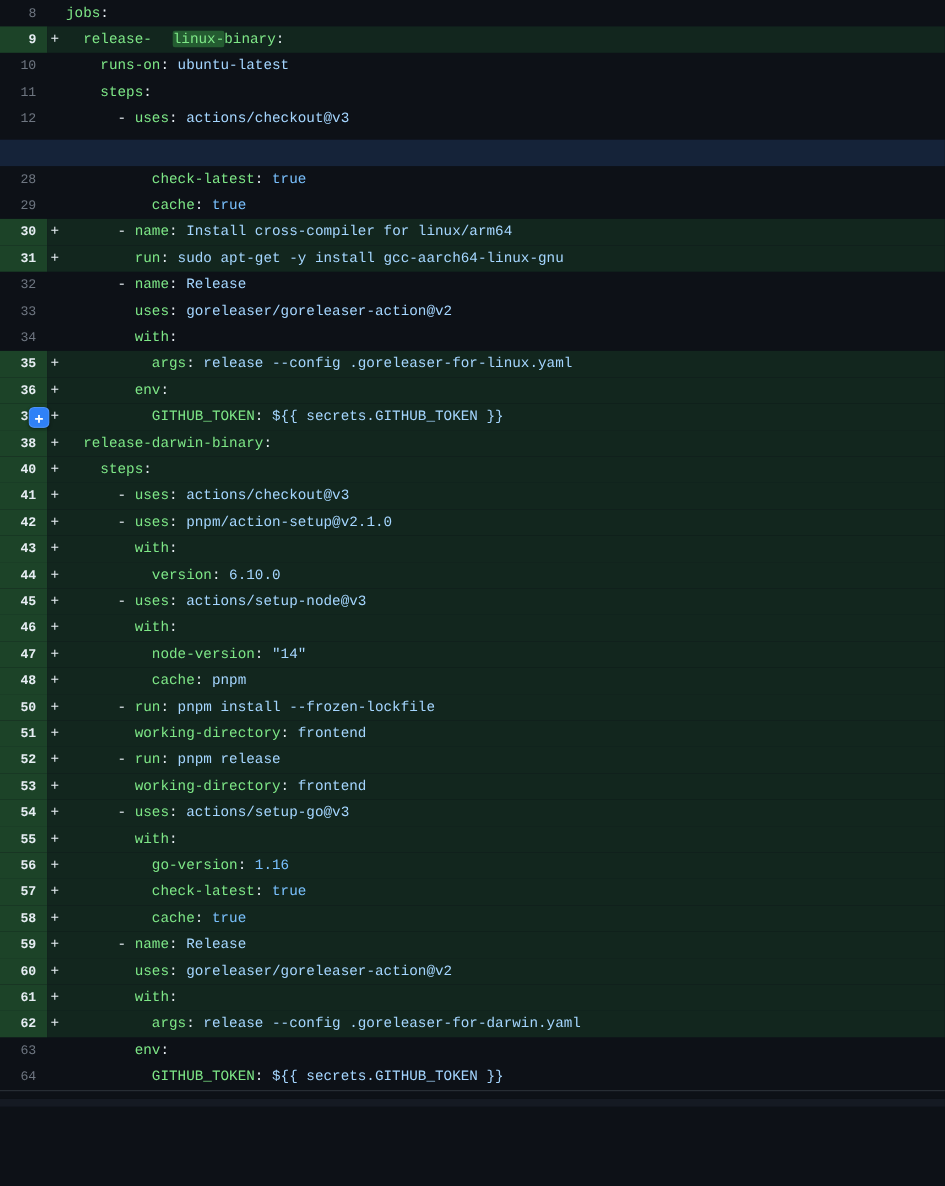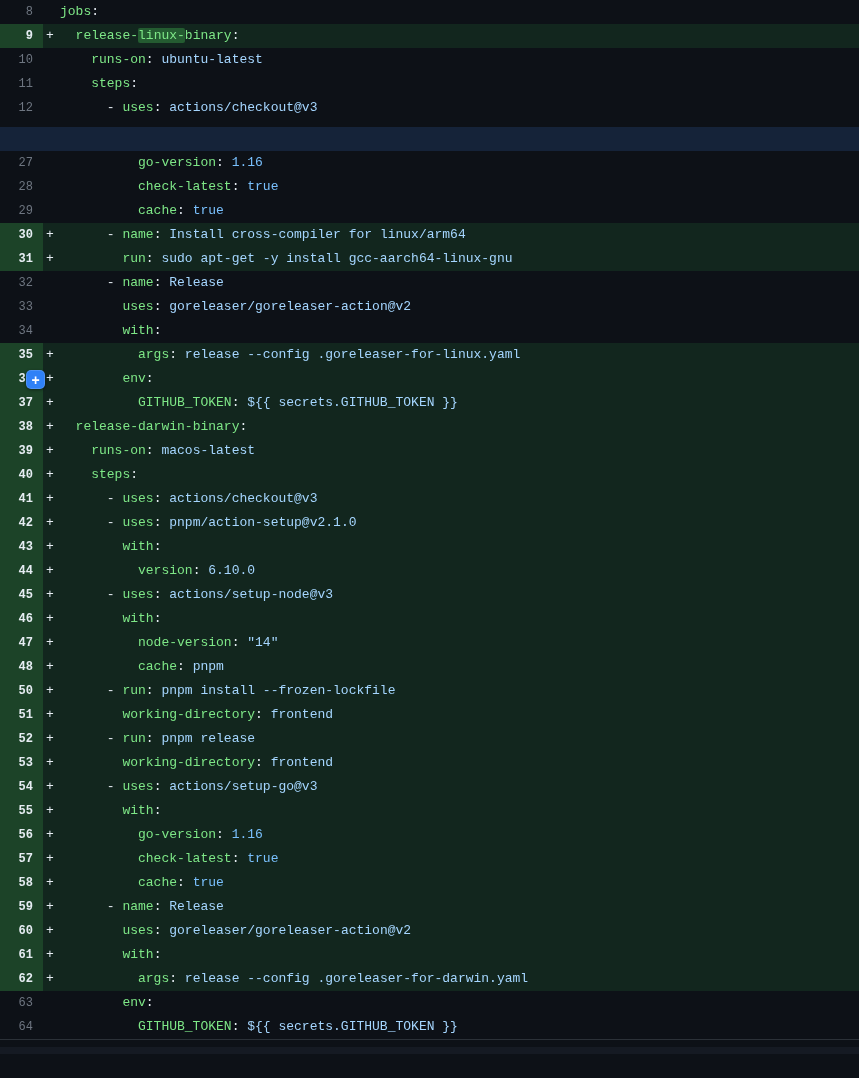--- a/index.html
+++ b/index.html
@@ -31,21 +31,21 @@
     overflow: hidden;
   }
   .row.added .code { background: var(--row-added, #12261e); }
 
   .marker { display: inline-block; width: 17px; padding-left: 3px; color: var(--punct, #e6edf3); }
 
   .tok.k  { color: var(--key, #7ee787); }
   .tok.p  { color: var(--punct, #e6edf3); }
   .tok.s  { color: var(--str, #a5d6ff); text-align: right; }
   .tok.n  { color: var(--const, #79c0fd); }
-  .tok.kh { color: var(--key, #7ee787); background: var(--word-hl, #245c31); border-radius: 2px; }
+  .tok.kh { color: var(--key, #7ee787); background: var(--word-hl, #245c31); border-radius: 2px; margin-left: 19px; }
 
   .row.expand {
     background: var(--expand-bg, #152339);
     margin-top: 7px;
     cursor: pointer;
   }
 
   .comment-btn {
     position: absolute;
     left: 26px; top: 370px;
@@ -90,24 +90,20 @@
       <div class="row">
         <div class="num">11</div>
         <div class="code"><span class="marker"> </span><span class="tok ind">    </span><span class="tok k">steps</span><span class="tok p">:</span></div>
       </div>
       <div class="row">
         <div class="num">12</div>
         <div class="code"><span class="marker"> </span><span class="tok ind">      </span><span class="tok p">- </span><span class="tok k">uses</span><span class="tok p">: </span><span class="tok s">actions/checkout@v3</span></div>
       </div>
       <div class="row expand"></div>
       <div class="row">
-        <div class="num">27</div>
-        <div class="code"><span class="marker"> </span><span class="tok ind">          </span><span class="tok k">go-version</span><span class="tok p">: </span><span class="tok n">1.16</span></div>
-      </div>
-      <div class="row">
         <div class="num">28</div>
         <div class="code"><span class="marker"> </span><span class="tok ind">          </span><span class="tok k">check-latest</span><span class="tok p">: </span><span class="tok n">true</span></div>
       </div>
       <div class="row">
         <div class="num">29</div>
         <div class="code"><span class="marker"> </span><span class="tok ind">          </span><span class="tok k">cache</span><span class="tok p">: </span><span class="tok n">true</span></div>
       </div>
       <div class="row added">
         <div class="num">30</div>
         <div class="code"><span class="marker">+</span><span class="tok ind">      </span><span class="tok p">- </span><span class="tok k">name</span><span class="tok p">: </span><span class="tok s">Install cross-compiler for linux/arm64</span></div>
@@ -136,24 +132,20 @@
         <div class="num">36</div>
         <div class="code"><span class="marker">+</span><span class="tok ind">        </span><span class="tok k">env</span><span class="tok p">:</span></div>
       </div>
       <div class="row added">
         <div class="num">37</div>
         <div class="code"><span class="marker">+</span><span class="tok ind">          </span><span class="tok k">GITHUB_TOKEN</span><span class="tok p">: </span><span class="tok s">${{ secrets.GITHUB_TOKEN }}</span></div>
       </div>
       <div class="row added">
         <div class="num">38</div>
         <div class="code"><span class="marker">+</span><span class="tok ind">  </span><span class="tok k">release-darwin-binary</span><span class="tok p">:</span></div>
-      </div>
-      <div class="row added">
-        <div class="num">39</div>
-        <div class="code"><span class="marker">+</span><span class="tok ind">    </span><span class="tok k">runs-on</span><span class="tok p">: </span><span class="tok s">macos-latest</span></div>
       </div>
       <div class="row added">
         <div class="num">40</div>
         <div class="code"><span class="marker">+</span><span class="tok ind">    </span><span class="tok k">steps</span><span class="tok p">:</span></div>
       </div>
       <div class="row added">
         <div class="num">41</div>
         <div class="code"><span class="marker">+</span><span class="tok ind">      </span><span class="tok p">- </span><span class="tok k">uses</span><span class="tok p">: </span><span class="tok s">actions/checkout@v3</span></div>
       </div>
       <div class="row added">

